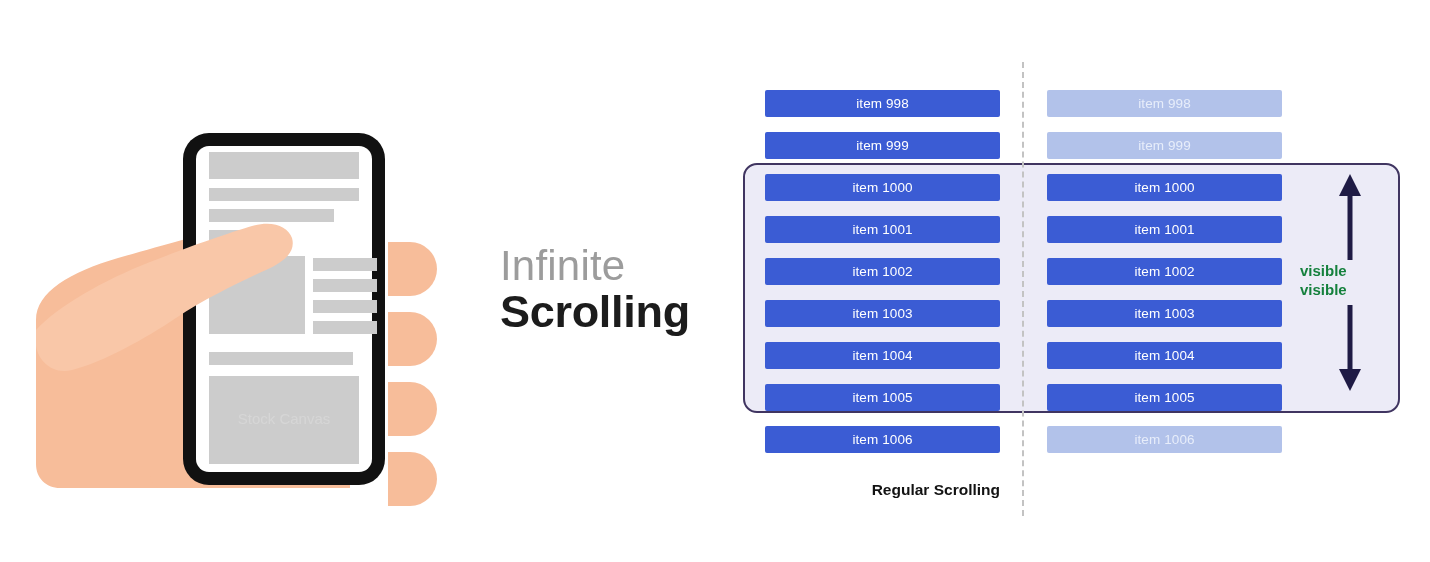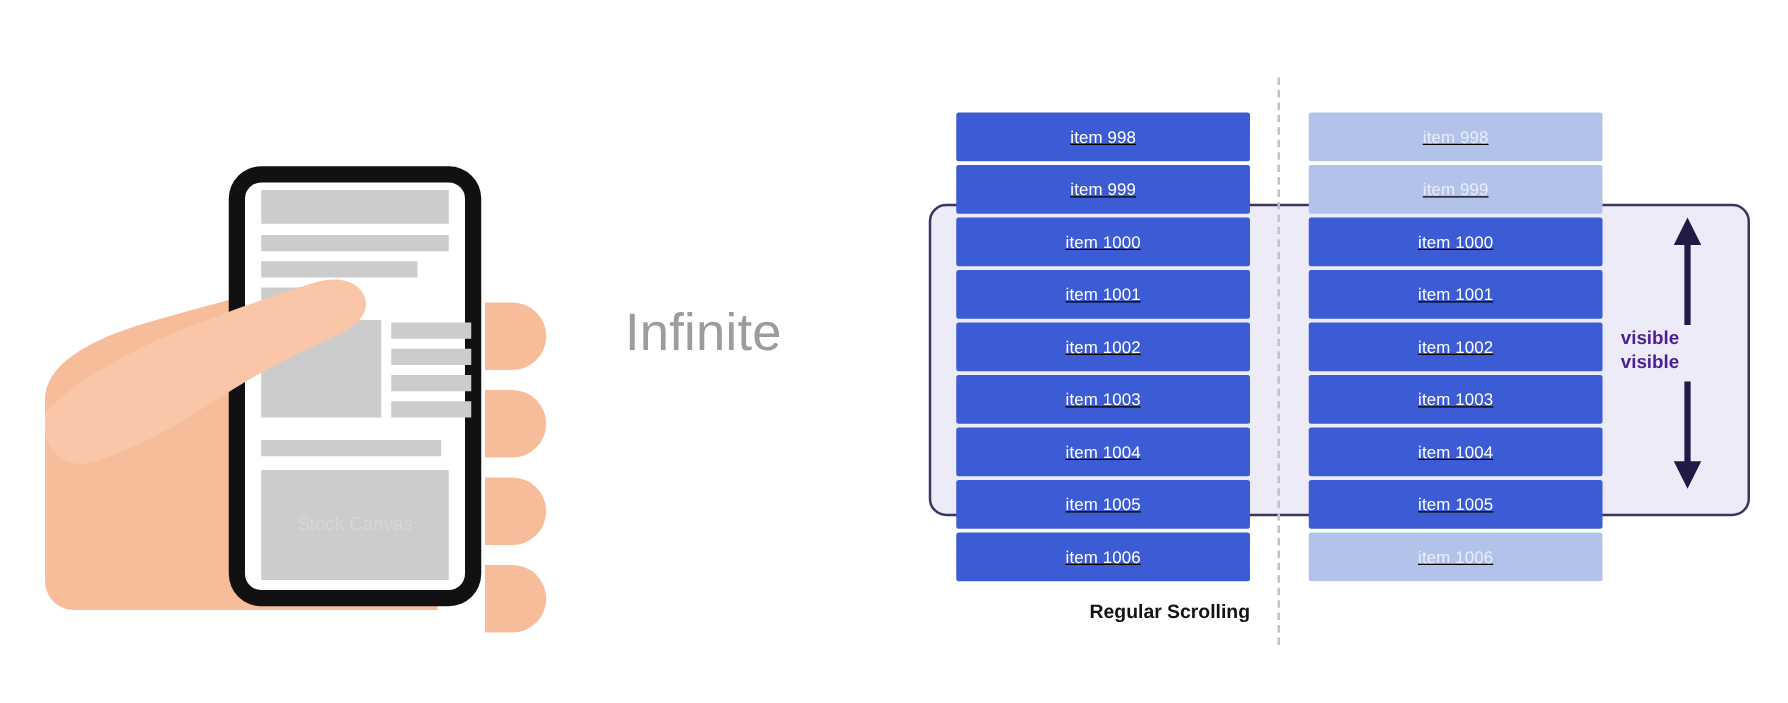--- a/index.html
+++ b/index.html
@@ -64,21 +64,21 @@
     top: 62px;
     width: 0;
     height: 454px;
     border-left: 2px dashed #c3c3c3;
   }
 
   .column { position: absolute; top: 0; width: 235px; }
   #col-left  { left: 45px; }
   #col-right { left: 327px; }
 
-  .rowslot { position: absolute; left: 0; width: 235px; height: 39px; text-decoration: underline; }
+  .rowslot { position: absolute; left: 0; width: 235px; height: 27px; }
 
   .item {
     width: 100%;
     height: 100%;
     border-radius: 2px;
     color: #ffffff;
     font-size: 13.5px;
     font-weight: 400;
     display: flex;
     align-items: center;
@@ -96,28 +96,27 @@
     font-size: 15.5px;
     font-weight: 700;
     color: #121212;
   }
   #caption-left  { left: 45px; }
   #caption-right { left: 327px; }
 
   
   #vp-label {
     position: absolute;
-    left: 550px;
+    left: 580px;
     top: 262px;
     width: 100px;
-    text-align: center;
     font-size: 15px;
     font-weight: 700;
     line-height: 1.25;
-    color: #4c1d95;
+    color: #15803d;
   }
   #vp-label span { display: block; }
 
   .vp-arrow { position: absolute; left: 608px; width: 44px; }
   #vp-arrow-up   { top: 172px;  height: 88px; }
   #vp-arrow-down { top: 305px; height: 88px; }
 </style>
 </head>
 <body>
 
@@ -167,20 +166,21 @@
         <path d="M36,330 C58,306 104,280 150,262 C196,244 232,232 252,226
                  C272,220 288,226 292,238 C296,252 284,262 266,270
                  C244,280 206,298 176,318
                  C146,338 104,362 72,370 C52,375 38,360 36,346 Z" fill="#f9c7a8"></path>
       </g>
     </svg>
   </div>
 
   <div id="headline">
     <span class="line1">Infinite</span>
+    <span class="line2">Scrolling</span>
   </div>
 
   <div id="diagram">
 
     <div id="viewport-box"></div>
     <div id="divider"></div>
 
     <div class="column" id="col-left">
         <div class="rowslot" style="top: 90px;">
           <div class="item solid">item 998</div>

